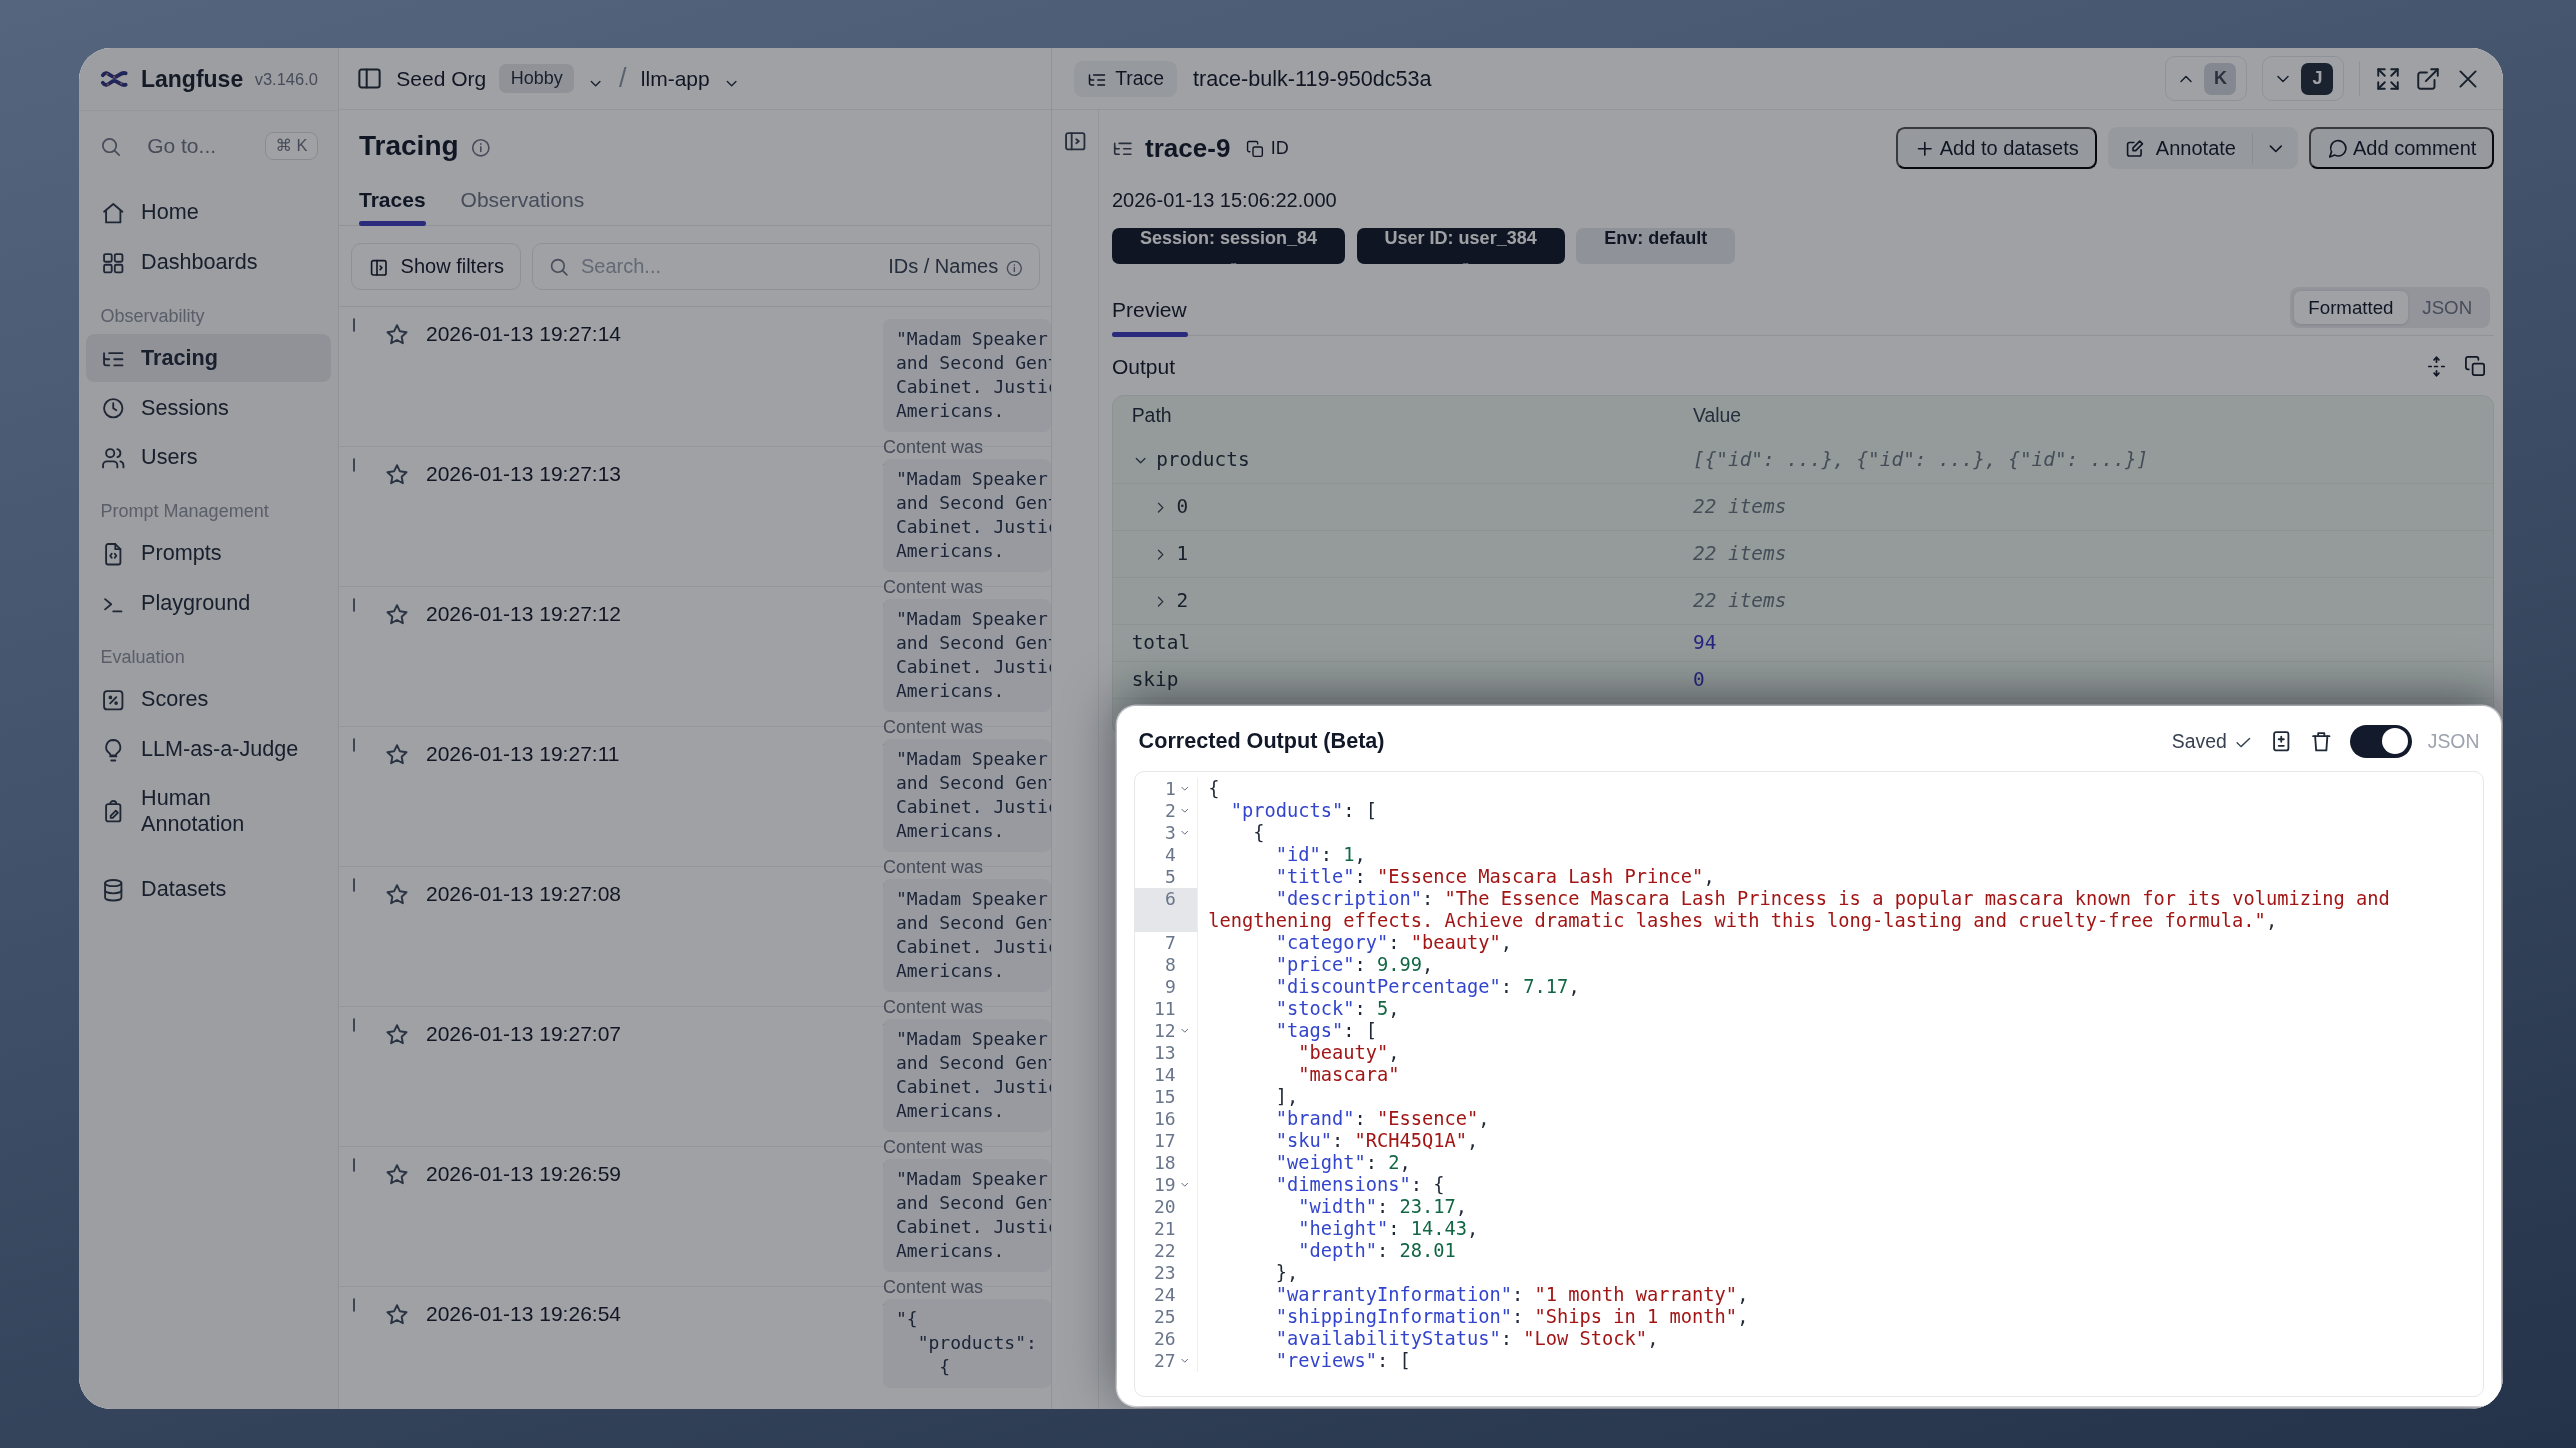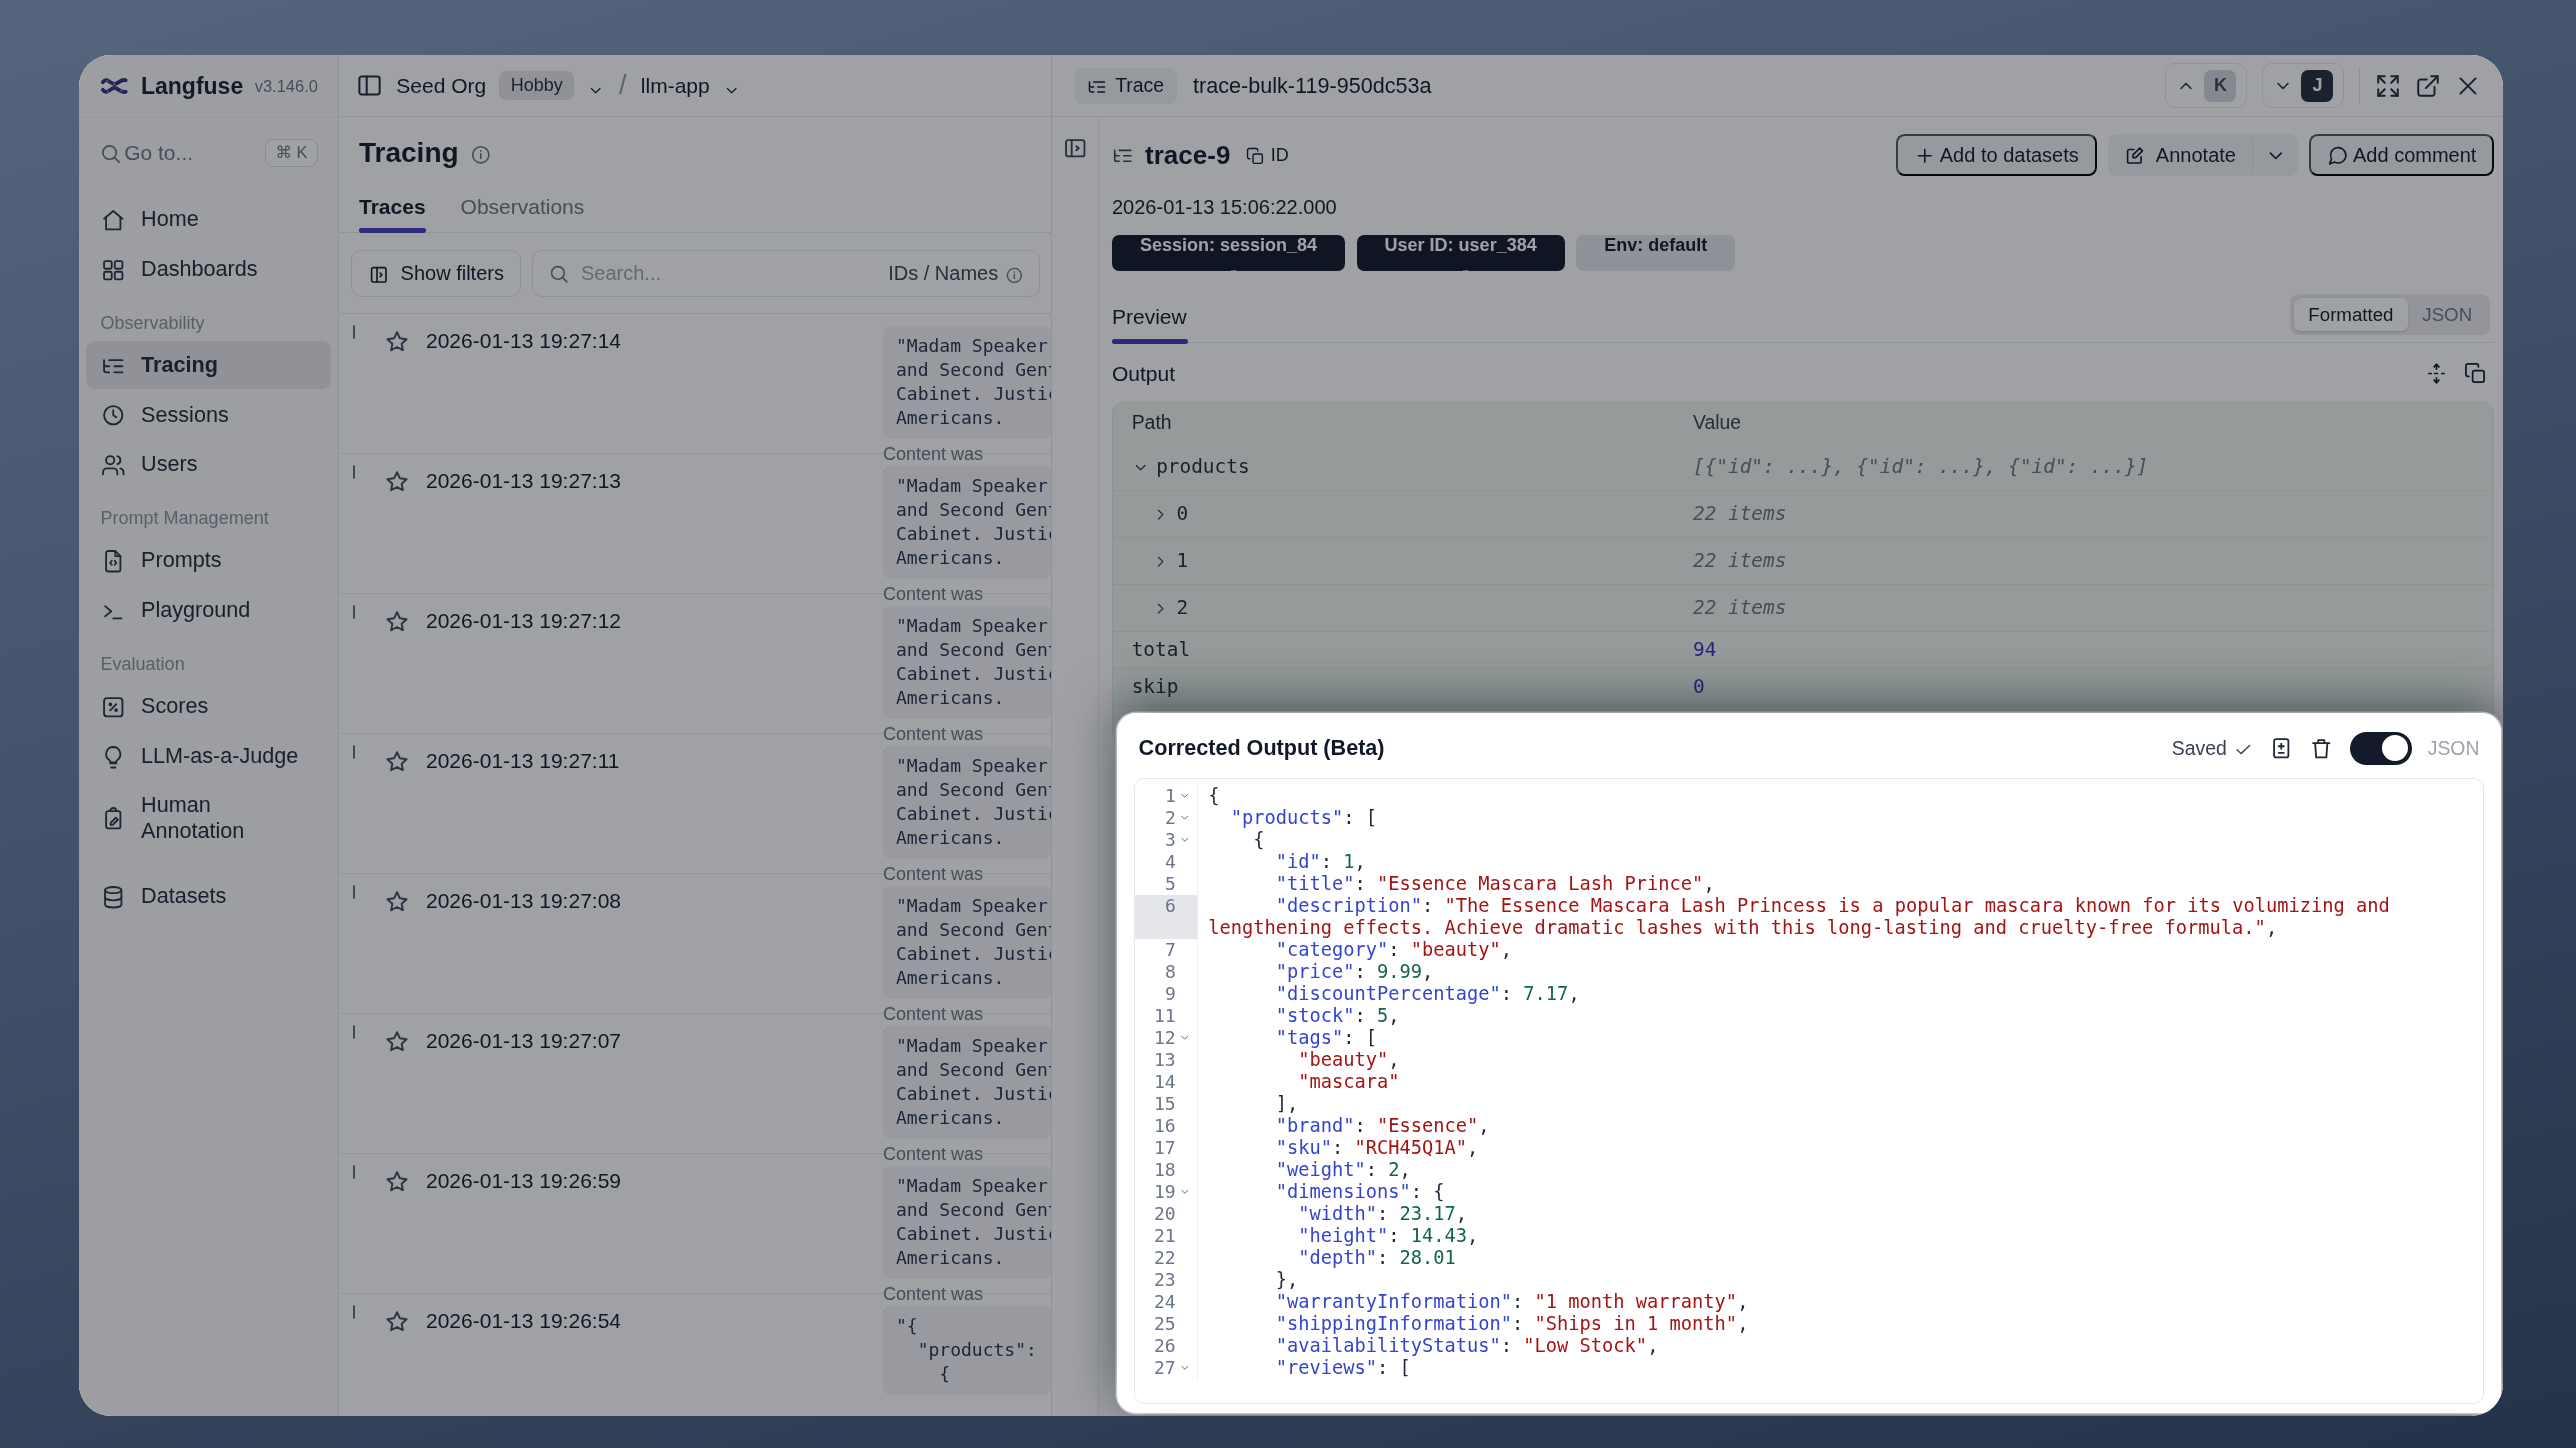--- a/index.html
+++ b/index.html
@@ -6,32 +6,32 @@
   html,body { width: 2576px; height: 1448px; }
   body {
     font-family: "Liberation Sans", sans-serif;
     background: linear-gradient(165deg, #54657d 0%, #42526a 40%, #24334a 100%);
     position: relative; overflow: hidden; color: #111827;
   }
   .ic { display: inline-block; vertical-align: middle; }
 
   
   .window {
-    position: absolute; left: 79px; top: 55px; width: 2424px; height: 1361px;
+    position: absolute; left: 79px; top: 48px; width: 2424px; height: 1361px;
     background: #e5e5e5; border-radius: 32px; overflow: hidden; display: flex;
   }
   .dim { position: absolute; inset: 0; background: rgba(14,19,30,.40); z-index: 40; pointer-events: none; }
 
   
   .sb { width: 260px; flex-shrink: 0; background: #fafafa; border-right: 1.4px solid #e7e8ea; display: flex; flex-direction: column; }
   .sb-head { height: 63px; flex-shrink: 0; display: flex; align-items: center; gap: 11.5px; padding: 0 20px; border-bottom: 1.4px solid #ededef; }
   .logo { width: 32px; height: 32px; }
   .sb-title { font-size: 23px; font-weight: bold; color: #18202e; }
   .sb-ver { font-size: 16.5px; color: #6b7280; }
-  .goto { margin: 11.5px 7.2px 2.9px; display: flex; align-items: center; gap: 2px; padding: 9.3px 13px; color: #6b7280; font-size: 21px; border-radius: 8.6px; }
+  .goto { margin: 11.5px 7.2px 2.9px; display: flex; align-items: center; gap: 25px; padding: 9.3px 13px; color: #6b7280; font-size: 21px; border-radius: 8.6px; }
   .goto .ic { width: 23px; height: 23px; color: #6b7280; }
   .kbd { margin-left: auto; border: 1.4px solid #d8dade; border-radius: 8.6px; padding: 3.6px 9.3px; font-size: 16.5px; color: #6b7280; background: #fff; }
   .nav { padding: 0 7.2px; }
   .nav-label { font-size: 18px; color: #8a909b; margin: 20px 14.4px 7.2px; }
   .nav-item { display: flex; align-items: center; gap: 16px; padding: 10.8px 14.4px; border-radius: 8.6px; font-size: 21.6px; color: #202838; margin-bottom: 1.4px; }
   .nav-item .ic { width: 24.5px; height: 24.5px; color: #2b3445; flex-shrink: 0; }
   .nav-item.active { background: #e6e6e9; font-weight: bold; }
 
   
   .lp { width: 713px; flex-shrink: 0; border-right: 1.4px solid #e7e8ea; display: flex; flex-direction: column; background: #fff; min-height: 0; }

